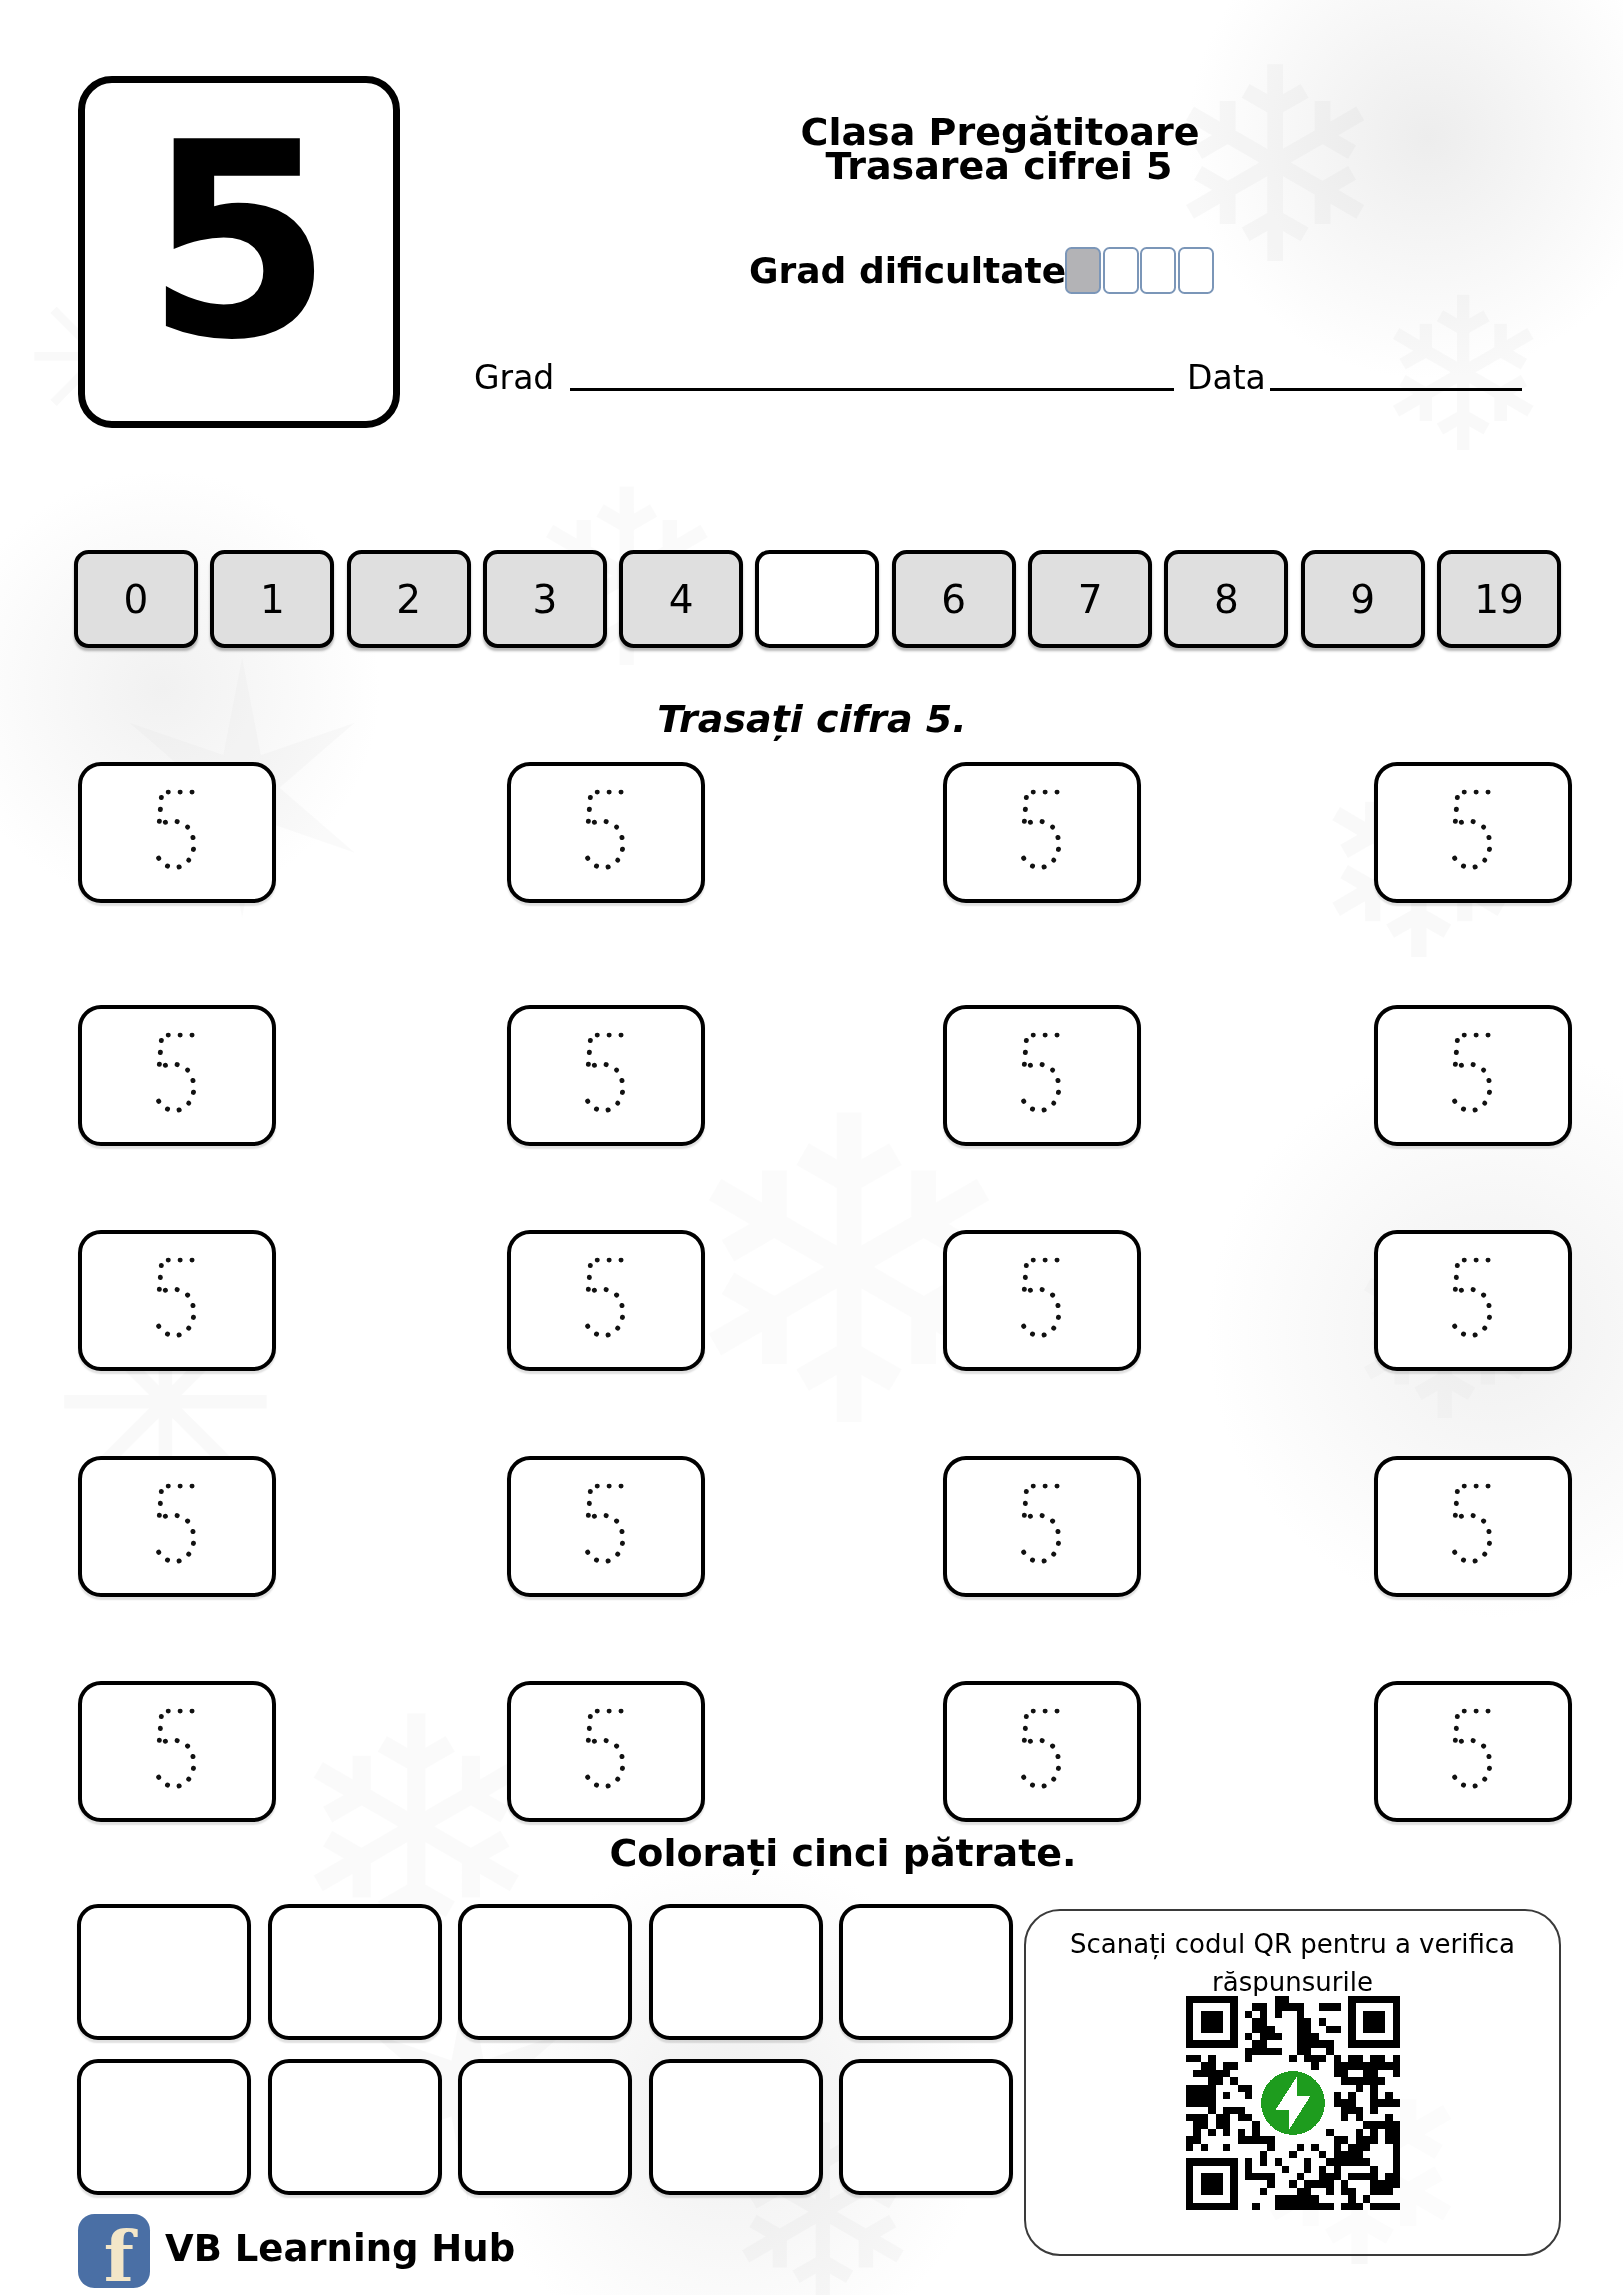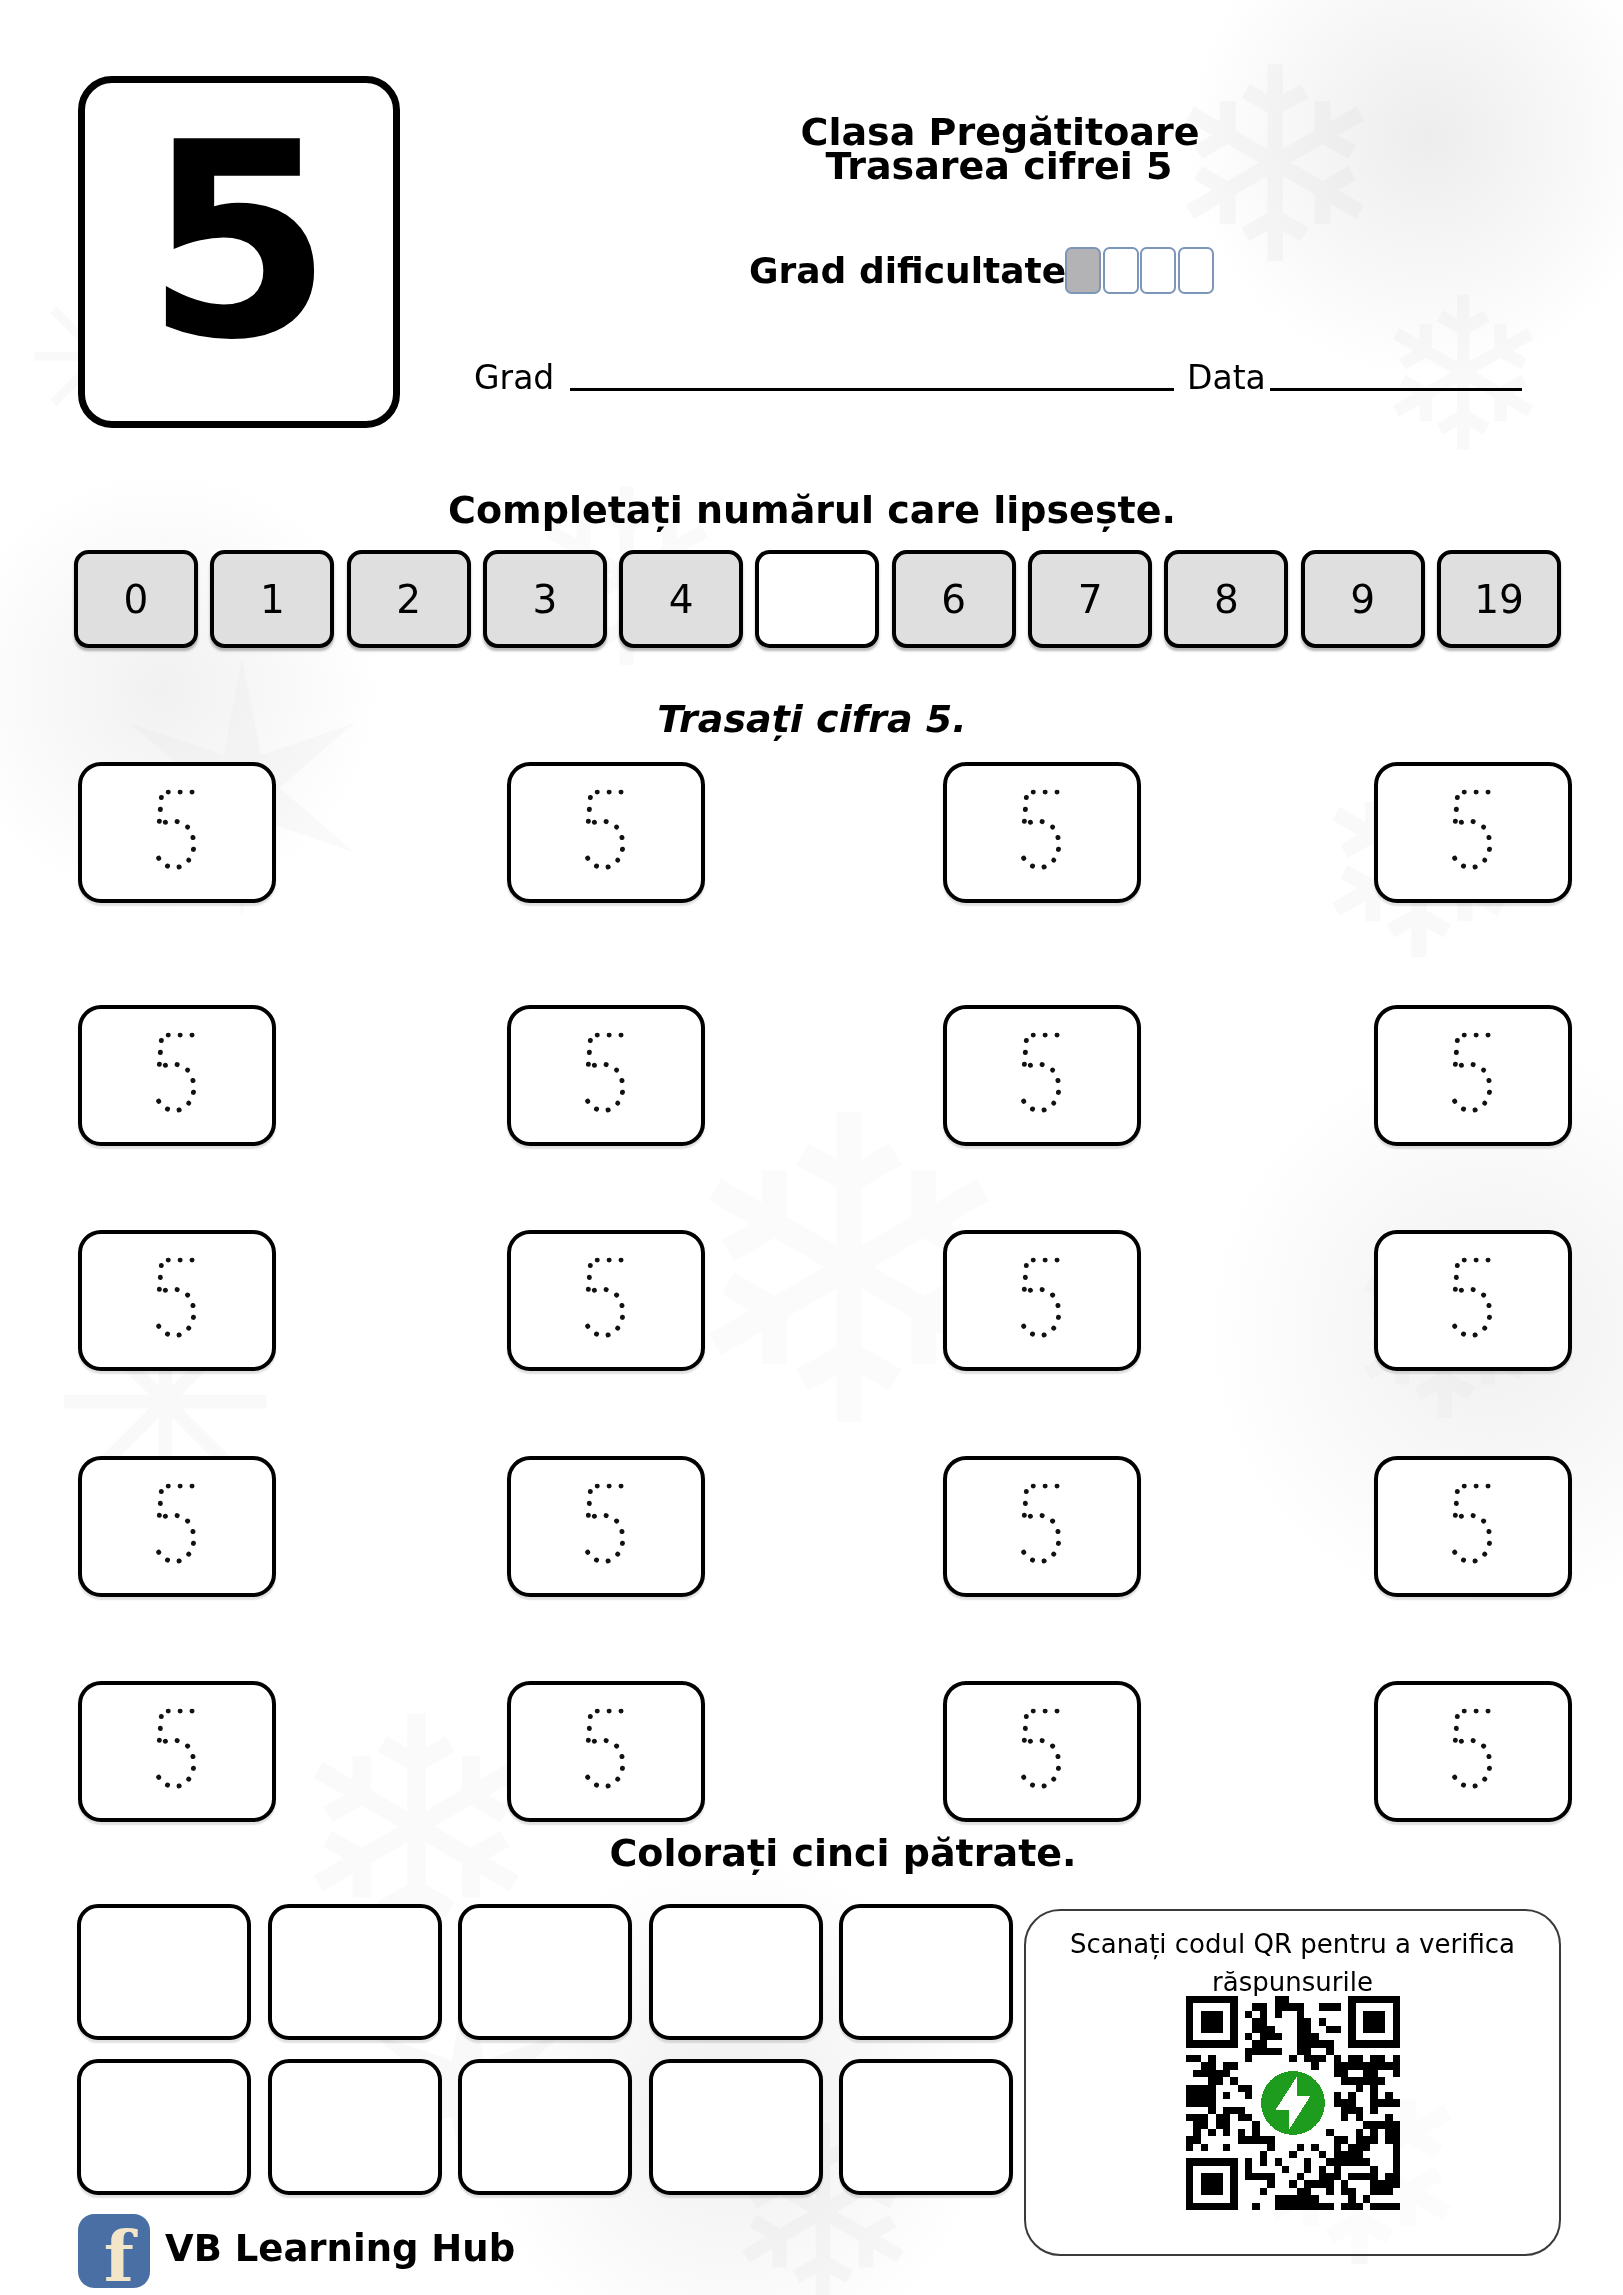--- a/index.html
+++ b/index.html
@@ -105,21 +105,20 @@
       <div class="diff-box"></div>
       <div class="diff-box"></div>
       <div class="diff-box"></div>
     </div>
 
   <div class="nd-label lbl-nume">Grad</div>
   <div class="write-line line-nume"></div>
   <div class="nd-label lbl-data">Data</div>
   <div class="write-line line-data"></div>
 
-  <div class="h-center sec-head head-missing">Completați numărul care lipsește.</div>
   <div class="numrow" id="numRow">
       <div class="numcell">
         <span>0</span>
       </div>
       <div class="numcell">
         <span>1</span>
       </div>
       <div class="numcell">
         <span>2</span>
       </div>

